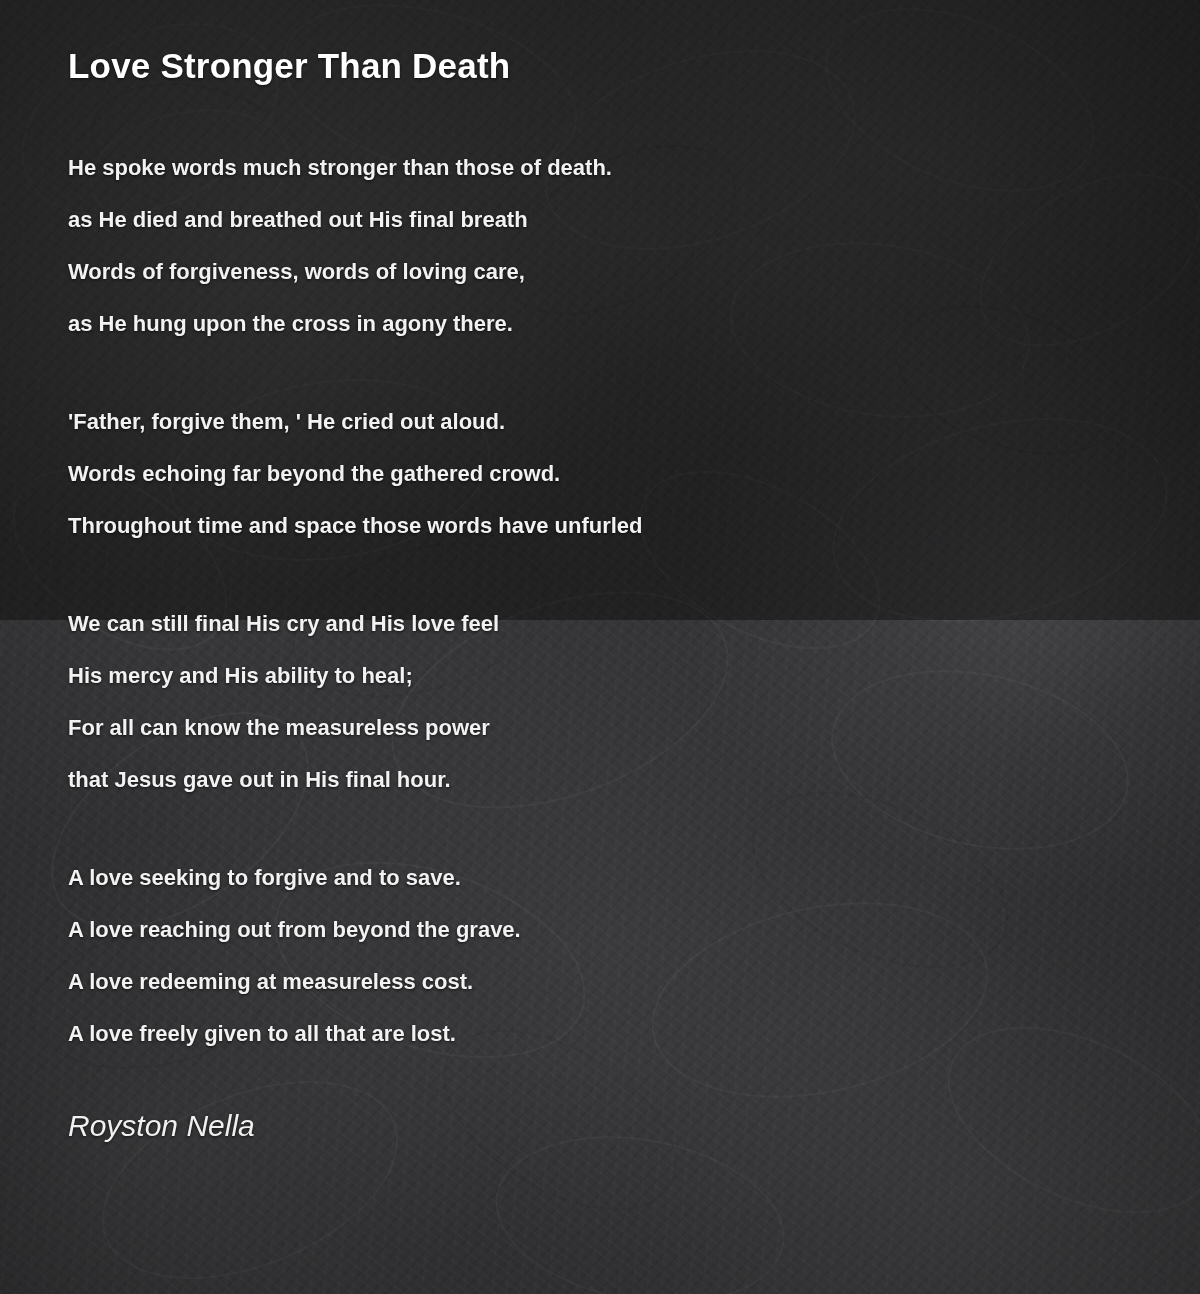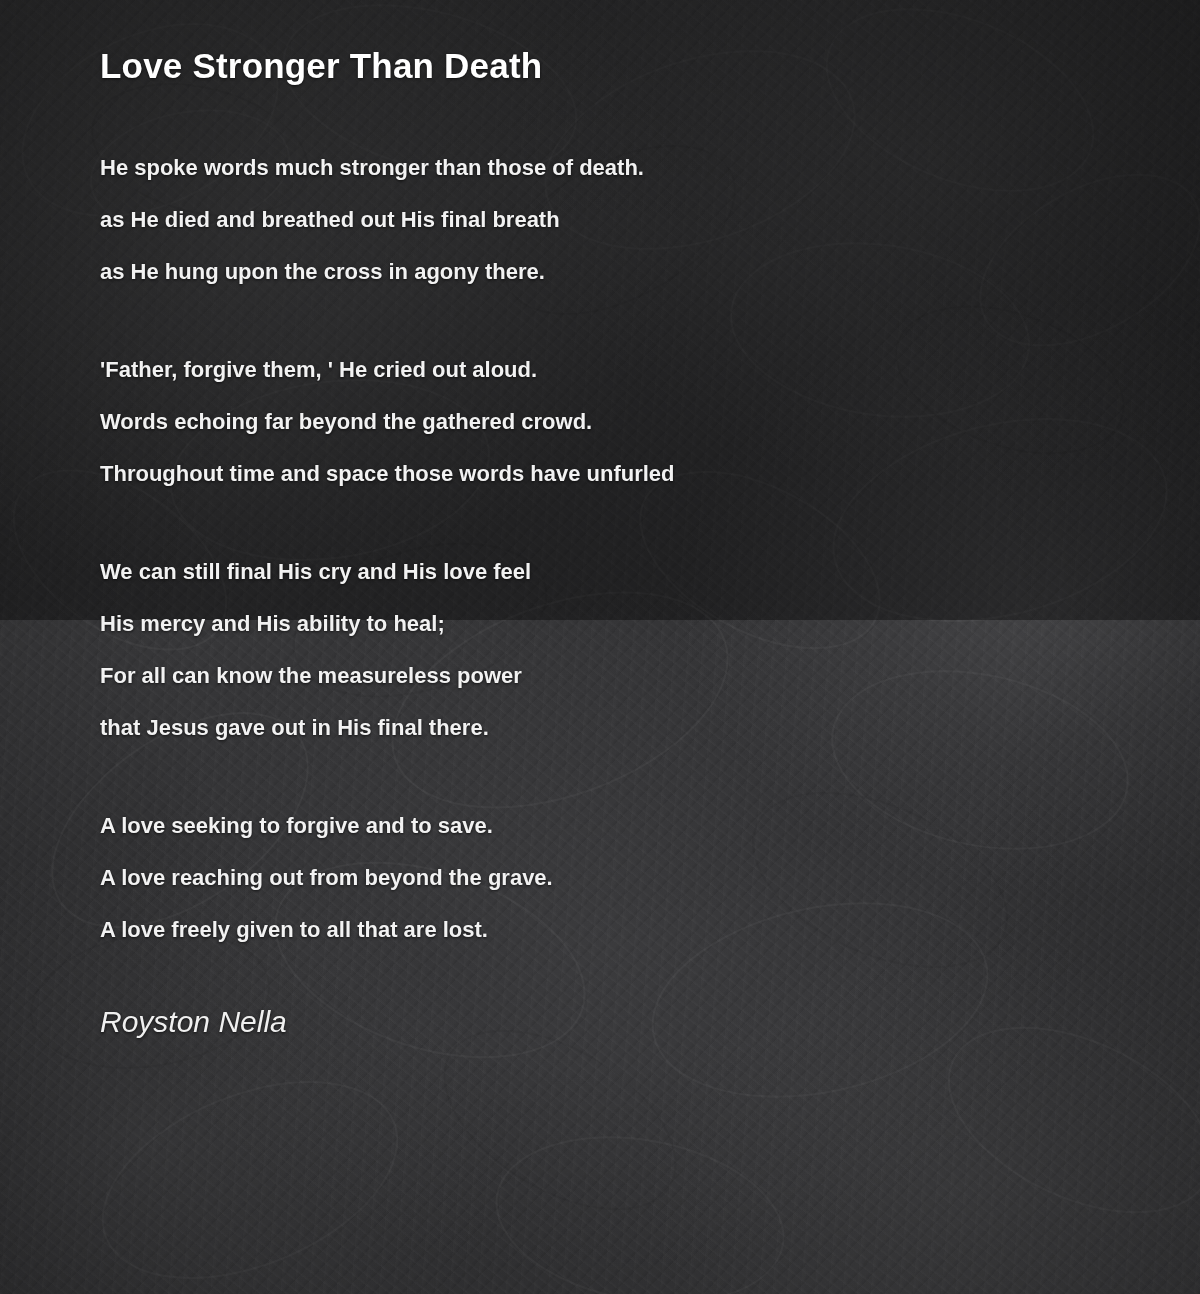--- a/index.html
+++ b/index.html
@@ -53,21 +53,21 @@
     height: 620px;
     background: linear-gradient(180deg, rgba(0,0,0,0.42) 0%, rgba(0,0,0,0.40) 85%, rgba(0,0,0,0.38) 100%);
   }
   .bg-vignette {
     position: absolute;
     inset: 0;
     background: radial-gradient(ellipse 85% 80% at 50% 50%, rgba(0,0,0,0) 40%, rgba(0,0,0,0.35) 100%);
   }
   .content {
     position: relative;
-    padding: 46px 60px 40px 100px;
+    padding: 46px 60px 40px 68px;
     color: #ffffff;
   }
   .poem-title {
     font-size: 35px;
     font-weight: bold;
     letter-spacing: 0.2px;
     color: #ffffff;
     margin: 0 0 56px 0;
     text-shadow: 0 1px 3px rgba(0,0,0,0.65);
   }
@@ -138,38 +138,40 @@
   <div class="bg-topband"></div>
   <div class="bg-vignette"></div>
 
   <div class="content">
 
     <h1 class="poem-title">Love Stronger Than Death</h1>
 
     <div class="stanza">
       <div class="poem-line">He spoke words much stronger than those of death.</div>
       <div class="poem-line">as He died and breathed out His final breath</div>
+      <div class="poem-line">Words of forgiveness, words of loving care,</div>
       <div class="poem-line">as He hung upon the cross in agony there.</div>
     </div>
 
     <div class="stanza">
       <div class="poem-line">'Father, forgive them, ' He cried out aloud.</div>
       <div class="poem-line">Words echoing far beyond the gathered crowd.</div>
       <div class="poem-line">Throughout time and space those words have unfurled</div>
     </div>
 
     <div class="stanza">
       <div class="poem-line">We can still final His cry and His love feel</div>
       <div class="poem-line">His mercy and His ability to heal;</div>
       <div class="poem-line">For all can know the measureless power</div>
-      <div class="poem-line">that Jesus gave out in His final there.</div>
+      <div class="poem-line">that Jesus gave out in His final hour.</div>
     </div>
 
     <div class="stanza">
       <div class="poem-line">A love seeking to forgive and to save.</div>
       <div class="poem-line">A love reaching out from beyond the grave.</div>
+      <div class="poem-line">A love redeeming at measureless cost.</div>
       <div class="poem-line">A love freely given to all that are lost.</div>
     </div>
 
     <div class="author">Royston Nella</div>
 
   </div>
 </div>
 
 </body></html>

